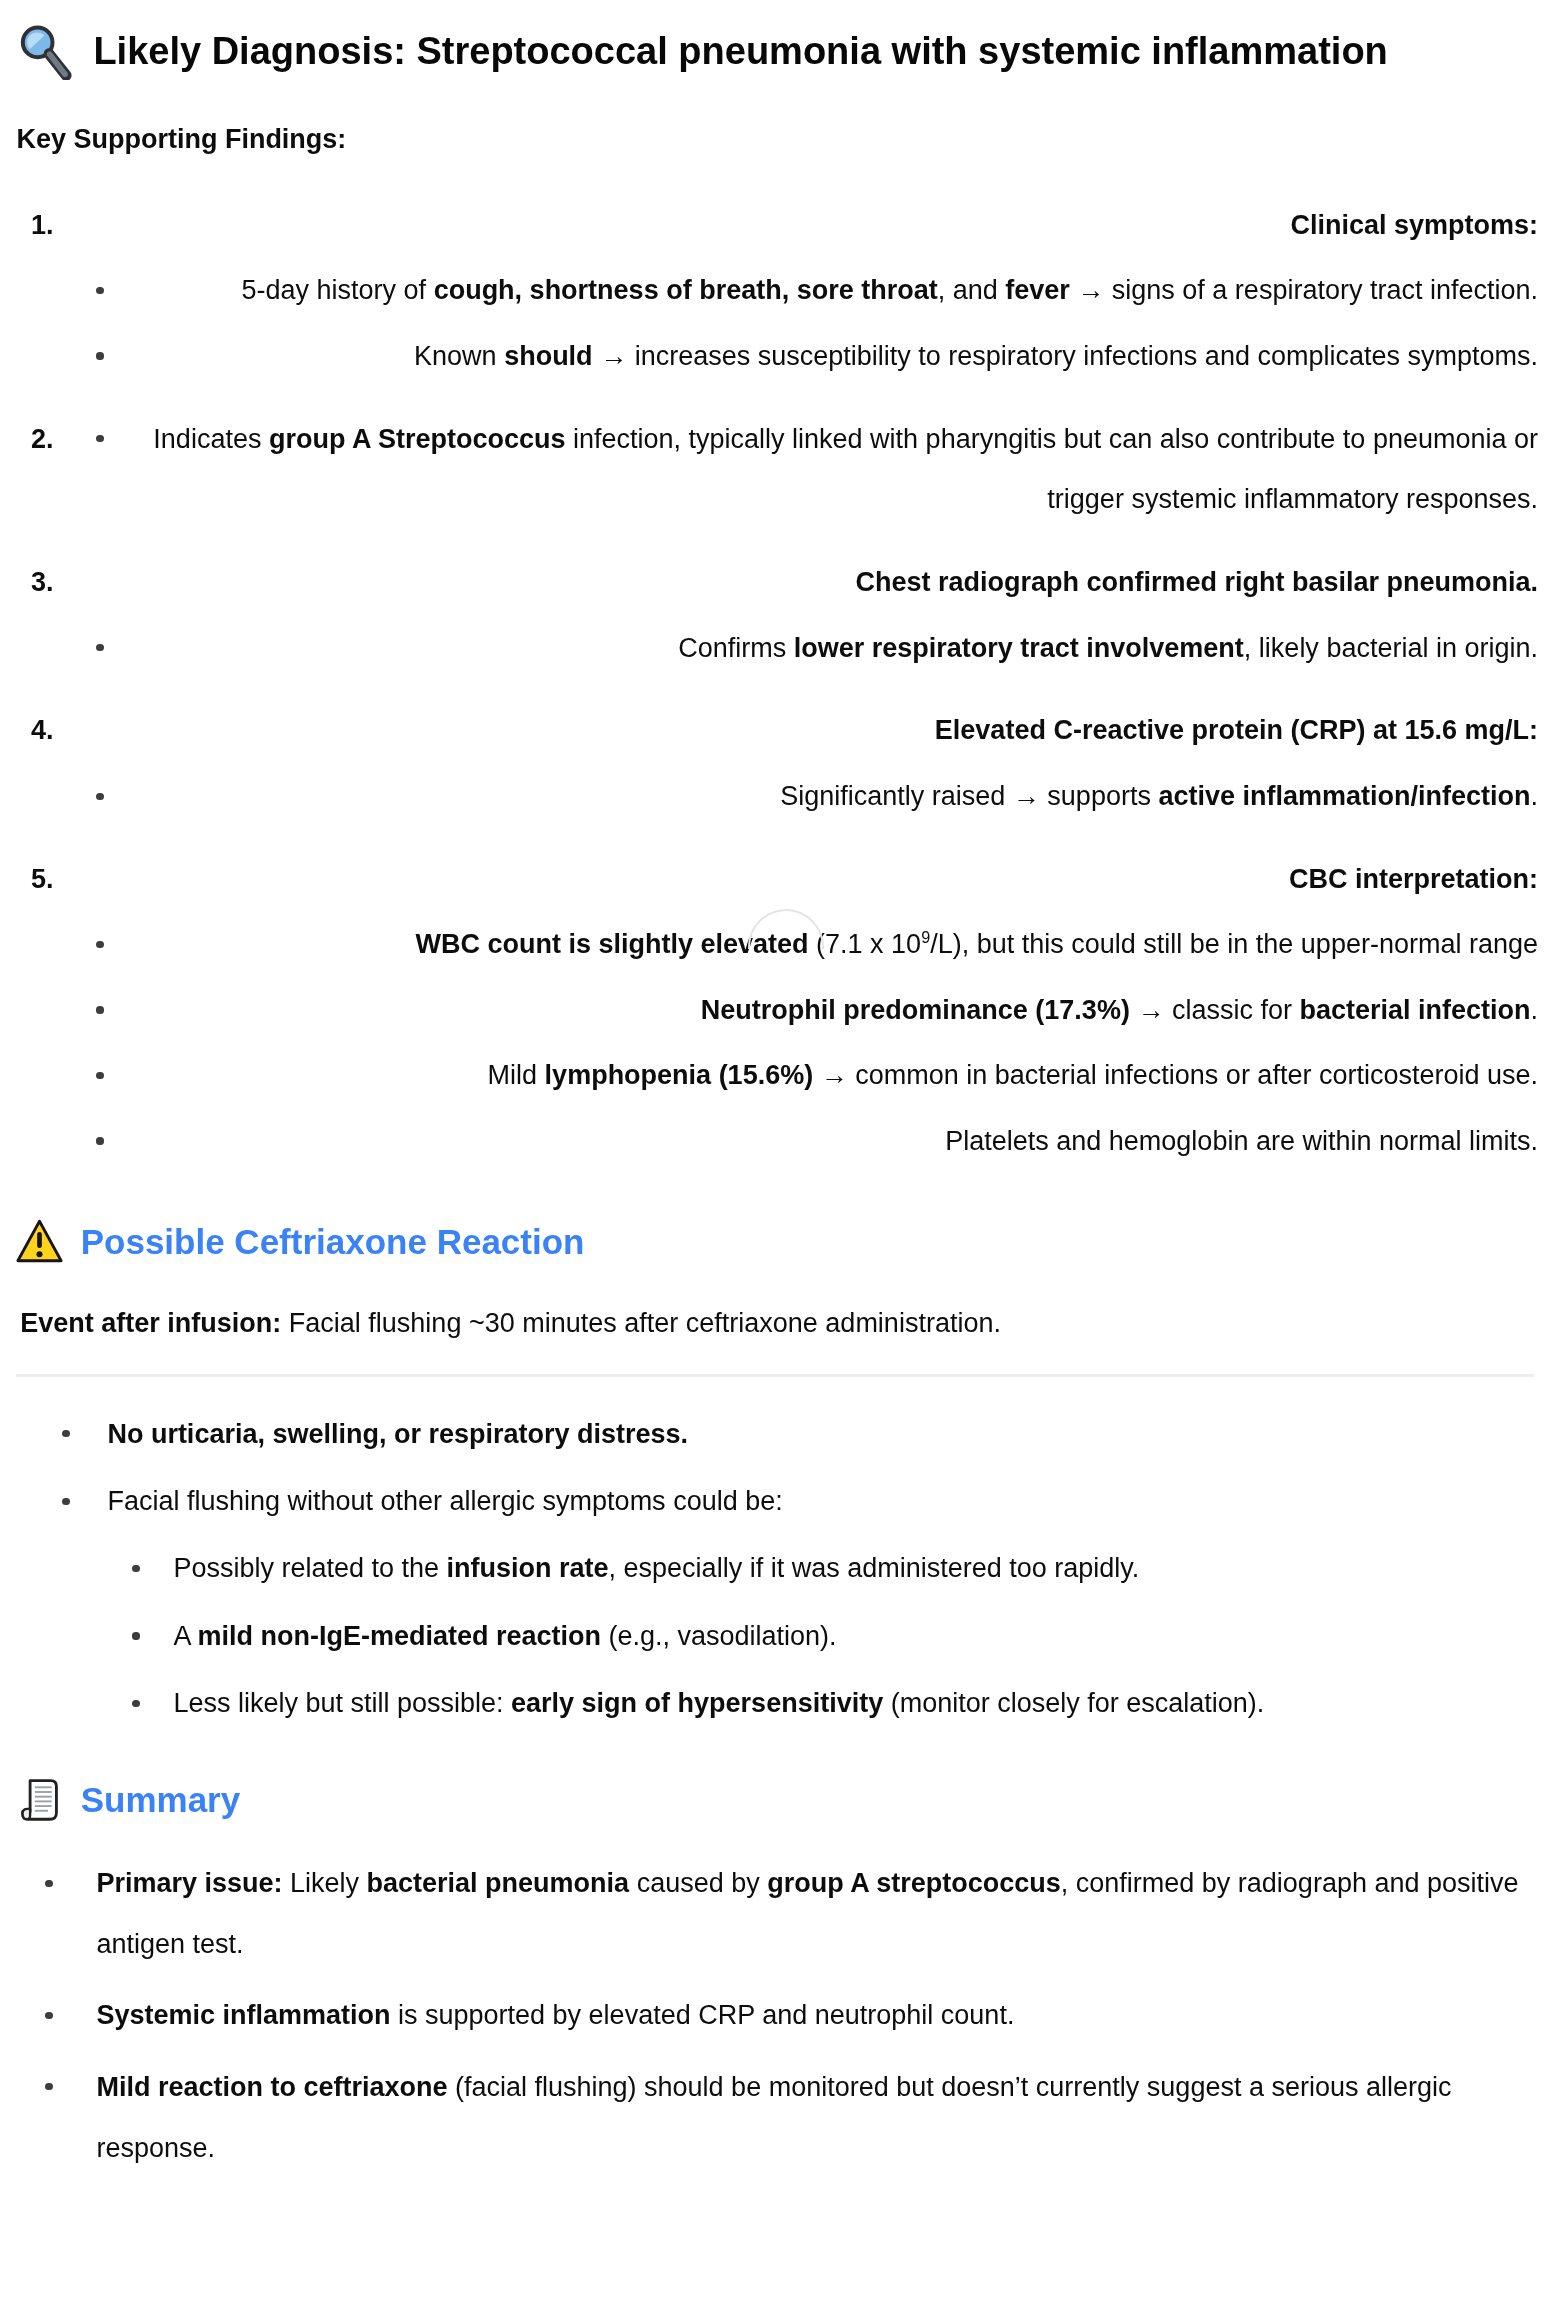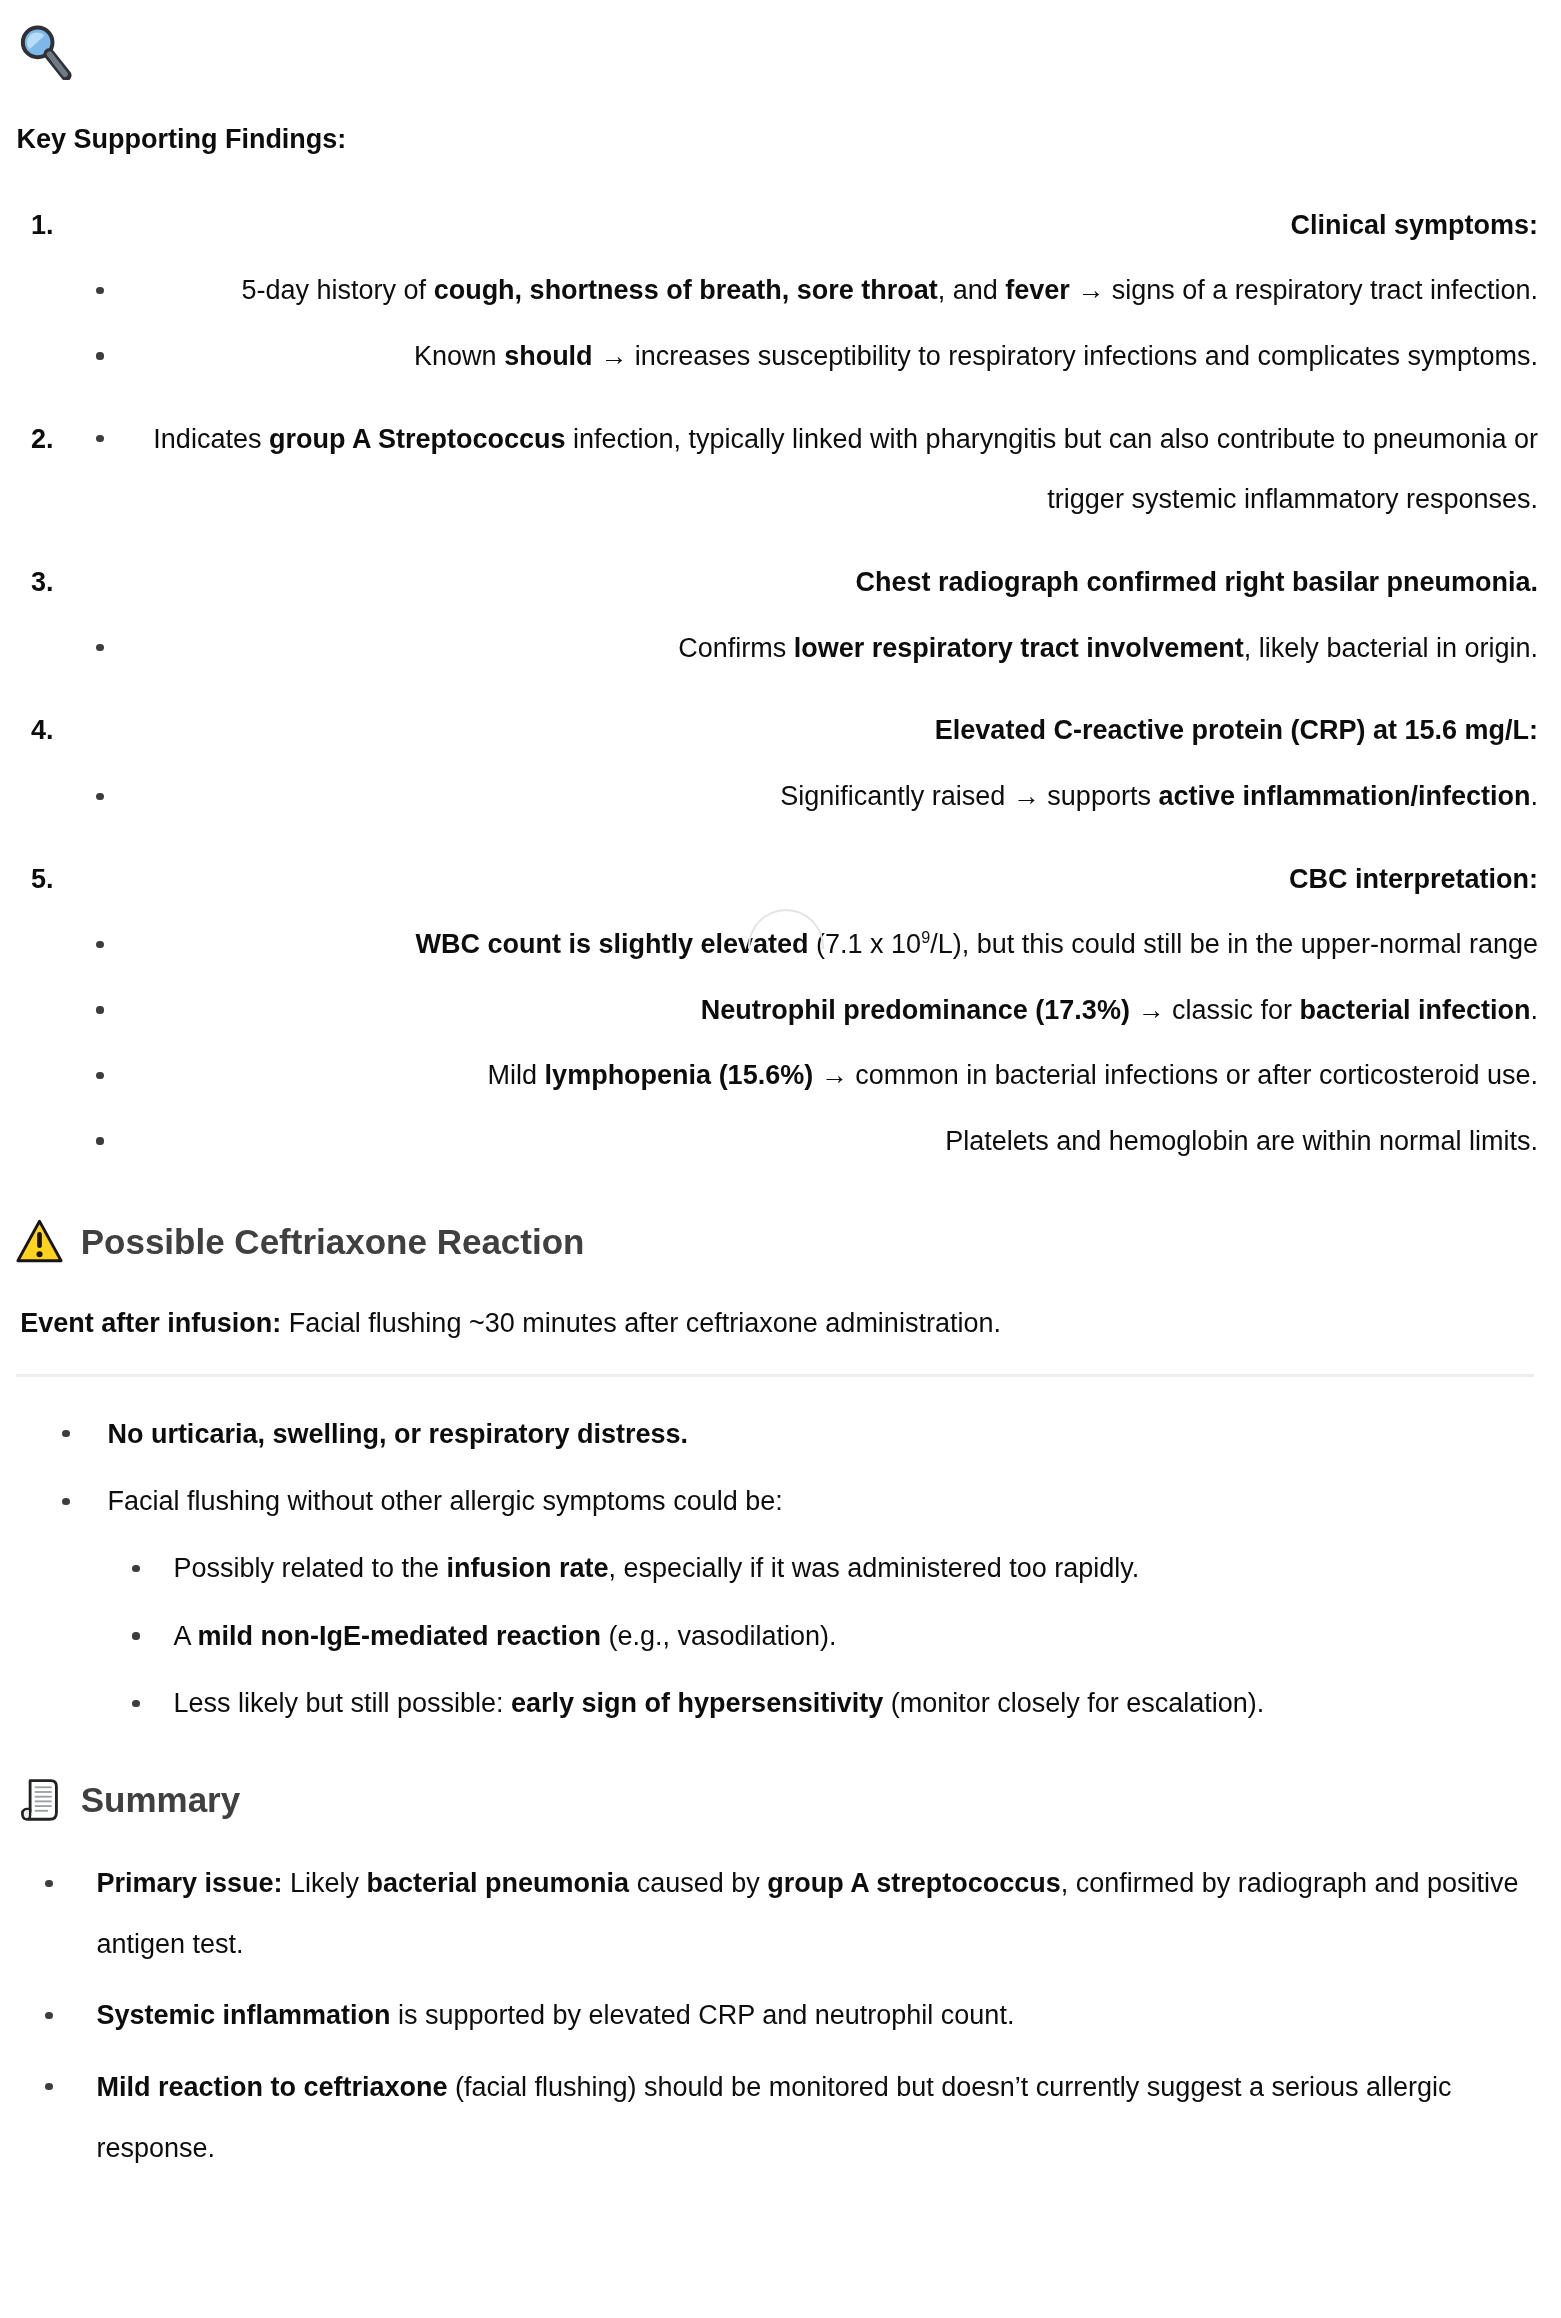--- a/index.html
+++ b/index.html
@@ -31,21 +31,21 @@
 
   ul.sub{list-style:none;margin:0;padding:0;font-weight:400;}
   ul.sub>li{position:relative;padding-left:66px;margin:4.8px 0;}
   ul.sub>li::before{
     content:"";position:absolute;left:20px;top:26.5px;width:7.2px;height:7.2px;
     border-radius:50%;background:#3d3d3d;
   }
 
   h2.sect{
     display:flex;align-items:center;gap:17.3px;font-size:35px;font-weight:700;
-    line-height:1.35;color:#404040;margin:46px 0 28px 0;
+    line-height:1.35;color:#3b82f6;margin:46px 0 28px 0;
   }
   h2.sect .icn{width:47px;height:47px;flex:0 0 auto;}
   h2.sum-h{margin:42px 0 30px 0;}
 
   .event{margin:0 0 20px 3.9px;}
 
   hr.divider{
     border:none;height:3.4px;background:#ededed;margin:13.5px 0 26.5px 0;width:1518px;
   }
 
@@ -80,20 +80,21 @@
 
 <h1 class="title">
   <span class="icn">
     <svg viewBox="0 0 100 100" width="100%" height="100%" aria-hidden="true">
       <circle cx="38" cy="34" r="26" fill="#7CB9E8" stroke="#2F3136" stroke-width="7"></circle>
       <path d="M24 22 A18 18 0 0 1 50 22 L 24 46 A18 18 0 0 1 24 22 Z" fill="#BFE0F7" opacity="0.9"></path>
       <line x1="58" y1="54" x2="88" y2="92" stroke="#2F3136" stroke-width="19" stroke-linecap="round"></line>
       <line x1="59" y1="55" x2="86" y2="90" stroke="#6E7B85" stroke-width="10" stroke-linecap="round"></line>
     </svg>
   </span>
+  <span>Likely Diagnosis: Streptococcal pneumonia with systemic inflammation</span>
 </h1>
 
 <p class="kf">Key Supporting Findings:</p>
 
 <ol class="findings">
   <li>
     <div class="fh">Clinical symptoms:</div>
     <ul class="sub">
       <li><span><span>5-day history of </span><b>cough, shortness of breath, sore throat</b><span>, and </span><b>fever</b><span> → signs of a respiratory tract infection.</span></span></li>
       <li><span><span>Known </span><b>should</b><span> → increases susceptibility to respiratory infections and complicates symptoms.</span></span></li>

